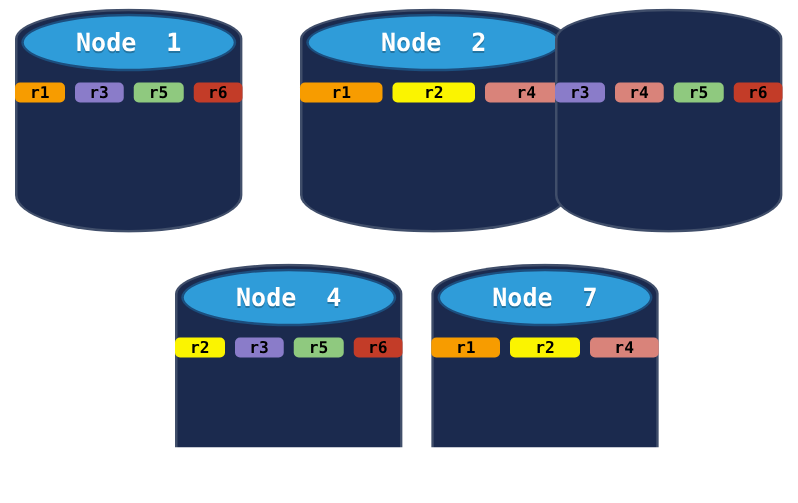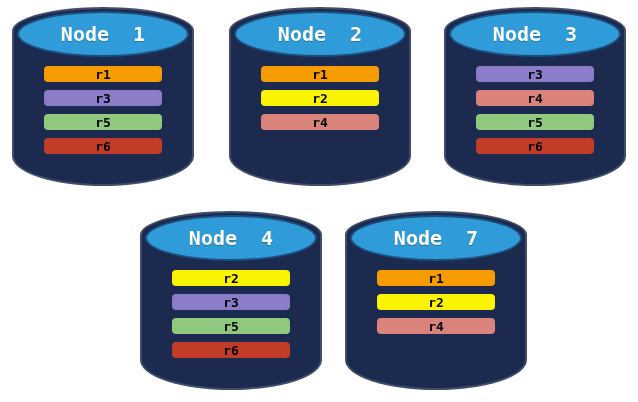--- a/index.html
+++ b/index.html
@@ -4,31 +4,31 @@
 <style>
   html, body {
     margin: 0;
     padding: 0;
     background: #FFFFFF;
     font-family: "DejaVu Sans Mono", "Liberation Mono", monospace;
   }
   .canvas {
     position: relative;
     width: 638px;
-    height: 402px;
+    height: 358px;
     background: var(--background, #FFFFFF);
     overflow: hidden;
   }
   .node {
     position: absolute;
     width: 182px;
     height: 182px;
   }
   .n1 { left: 12px;  top: 4px;   }
-  .n2 { left: 229px; top: 4px;   }
+  .n2 { left: 240px; top: 4px; padding-left: 32px;   }
   .n3 { left: 444px; top: 4px;   }
   .n4 { left: 119px; top: 208px; margin-left: 21px; }
   .n5 { left: 345px; top: 208px; }
 
   .cyl-body {
     position: absolute;
     left: 0; right: 0; top: 3px; bottom: 0;
     background: var(--body-fill, #1B2A4E);
     border: 2px solid rgba(95, 108, 130, 0.55);
     border-radius: 50% / 24px 24px 30px 30px;
@@ -51,21 +51,21 @@
     font-size: 20px;
     font-weight: bold;
     white-space: pre;
     text-shadow: 0 1px 0 rgba(0,0,0,0.25);
     letter-spacing: 0px;
   }
   .bars {
     position: absolute;
     left: 0; right: 0; top: 62px;
     display: flex;
-    flex-direction: column;
+    flex-direction: row;
     align-items: center;
     gap: 8px;
   }
   .bar {
     width: 118px;
     height: 16px;
     border-radius: 4px;
     display: flex;
     align-items: center;
     justify-content: center;
@@ -100,23 +100,20 @@
     </div>
     <div class="bars">
       <div class="bar" style="background-color: rgb(247, 156, 0);">r1</div>
       <div class="bar" style="background-color: rgb(251, 244, 0);">r2</div>
       <div class="bar" style="background-color: rgb(217, 131, 122);">r4</div>
     </div>
   </div>
 
   <div class="node n3">
     <div class="cyl-body"></div>
-    <div class="cyl-top">
-      <span class="node-label">Node  3</span>
-    </div>
     <div class="bars">
       <div class="bar" style="background-color: rgb(138, 124, 201);">r3</div>
       <div class="bar" style="background-color: rgb(217, 131, 122);">r4</div>
       <div class="bar" style="background-color: rgb(143, 201, 127);">r5</div>
       <div class="bar" style="background-color: rgb(195, 60, 40);">r6</div>
     </div>
   </div>
 
   <div class="node n4">
     <div class="cyl-body"></div>

